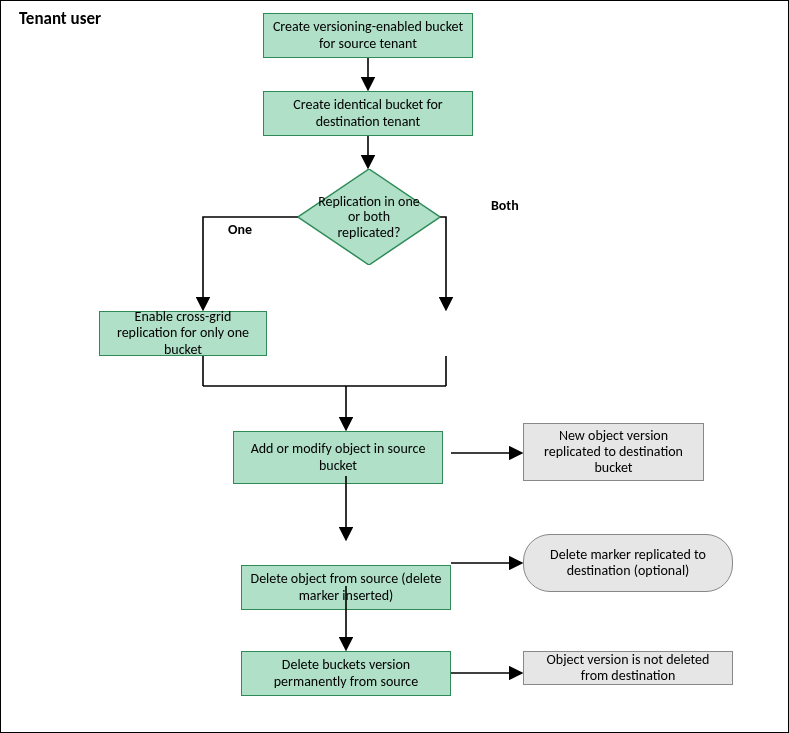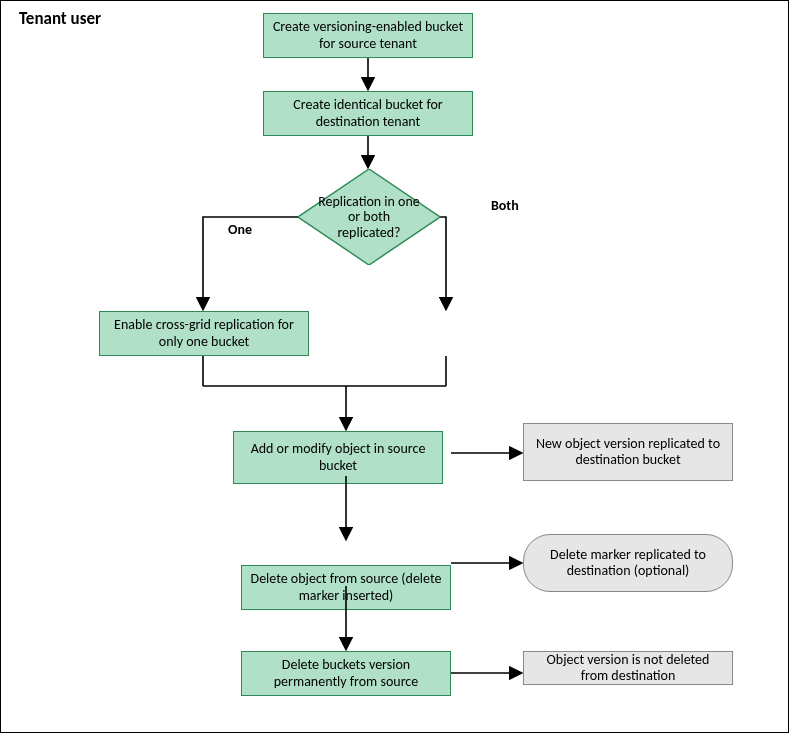--- a/index.html
+++ b/index.html
@@ -97,29 +97,29 @@
   <div class="diamond" style="left:297px; top:168px; width:142px; height:96px;">
     <svg width="142" height="96" viewBox="0 0 142 96">
       <polygon points="71,0 142,48 71,96 0,48" fill="#b0e0c8" stroke="#2e8b57" stroke-width="1.5"></polygon>
     </svg>
     <div class="label">Replication in one or both replicated?</div>
   </div>
 
   <div class="seglabel" style="left:227px; top:196px;margin-top:24px;">One</div>
   <div class="seglabel" style="left:490px; top:196px;">Both</div>
 
-  <div class="box" style="left:98px; top:310px; width:210px; height:45px;">
+  <div class="box" style="left:98px; top:310px; width:168px; height:45px;">
     <span>Enable cross-grid replication for only one bucket</span>
   </div>
 
 
   <div class="box" style="left:232px; top:430px; width:210px; height:53px;">
     <span>Add or modify object in source bucket</span>
   </div>
-  <div class="graybox" style="left:522px; top:422px; width:210px; height:58px;">
+  <div class="graybox" style="left:522px; top:422px; width:181px; height:58px;">
     <span>New object version replicated to destination bucket</span>
   </div>
 
   <div class="box" style="left:240px; top:540px; width:210px; height:45px;margin-top:24px;">
     <span>Delete object from source (delete marker inserted)</span>
   </div>
   <div class="graybox" style="left:522px; top:533px; width:210px; height:58px;border-radius:27px;">
     <span>Delete marker replicated to destination (optional)</span>
   </div>
 

